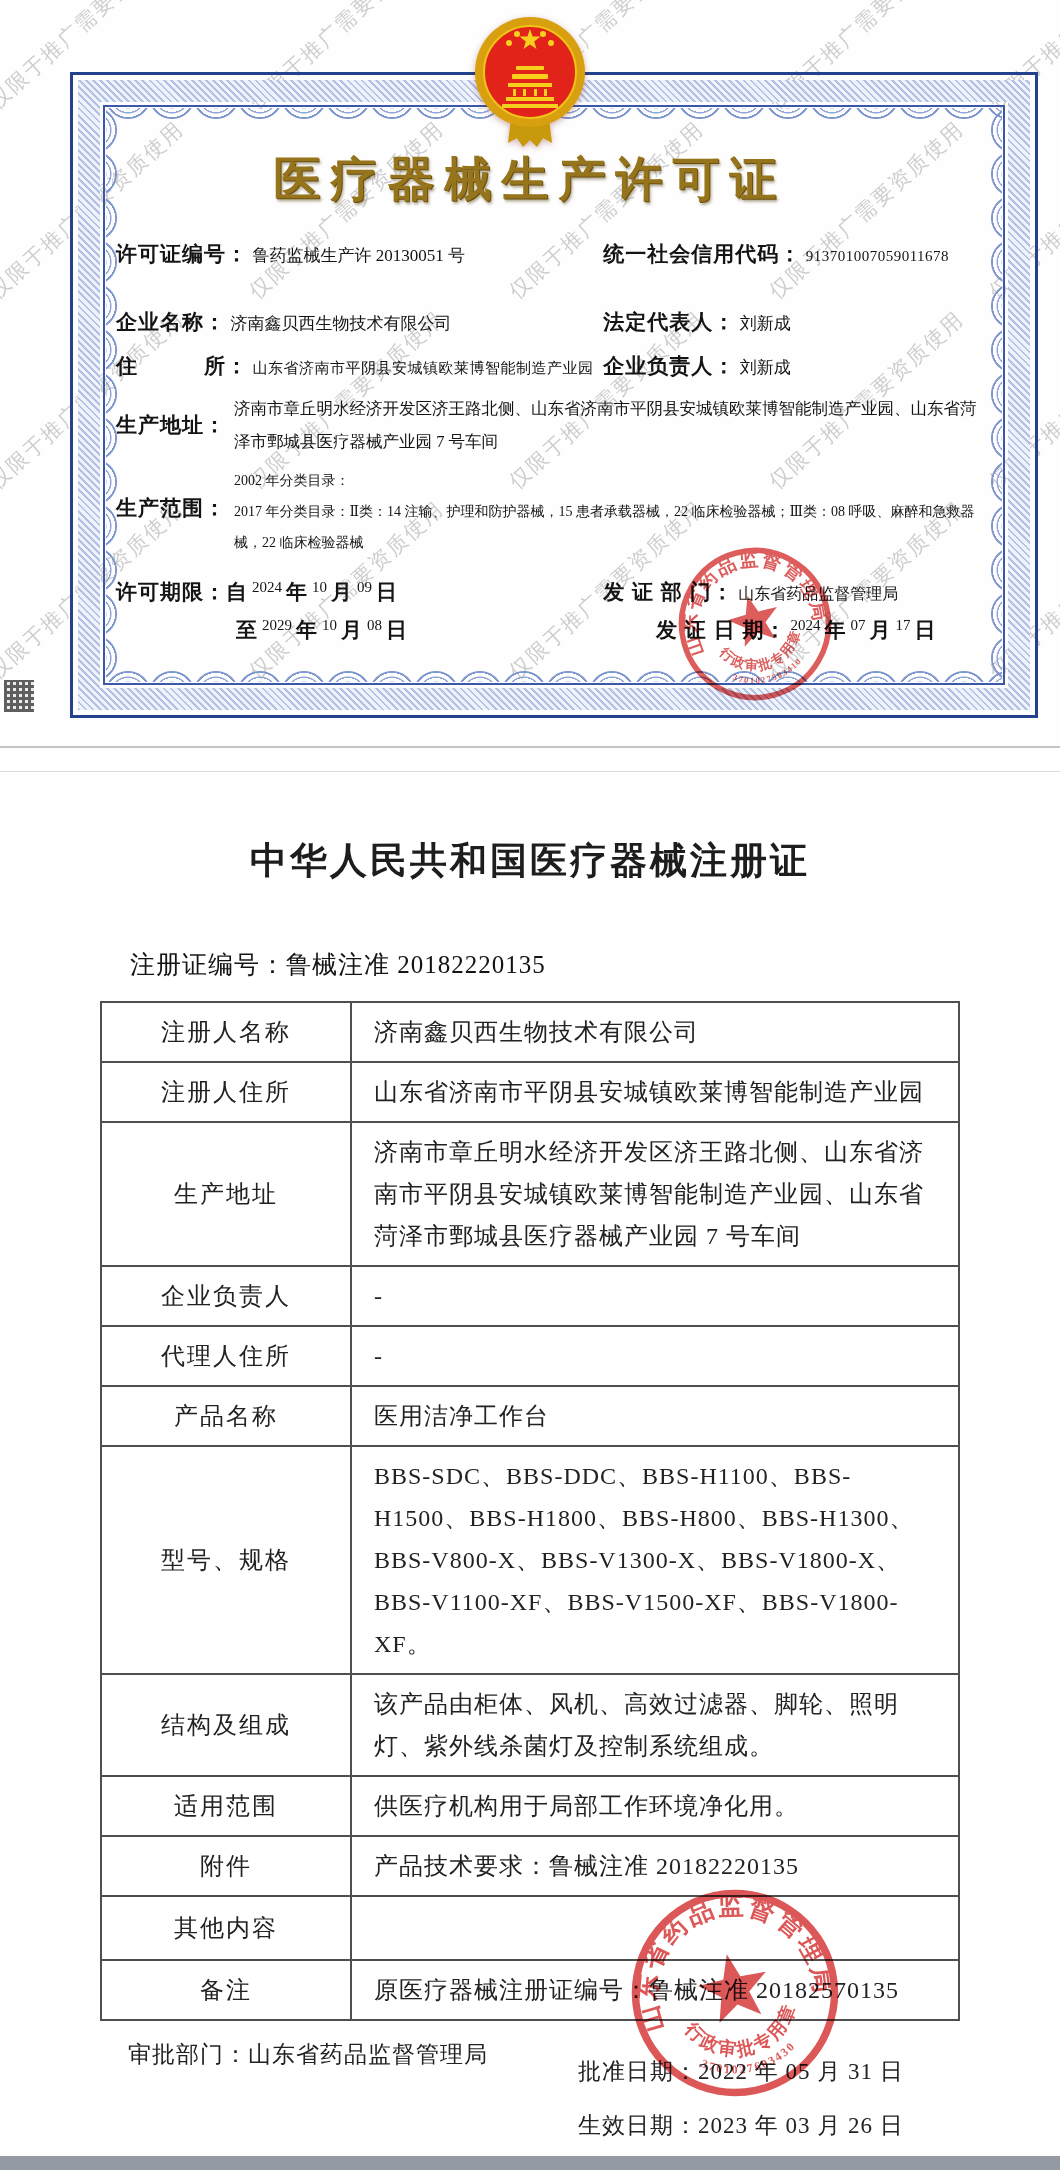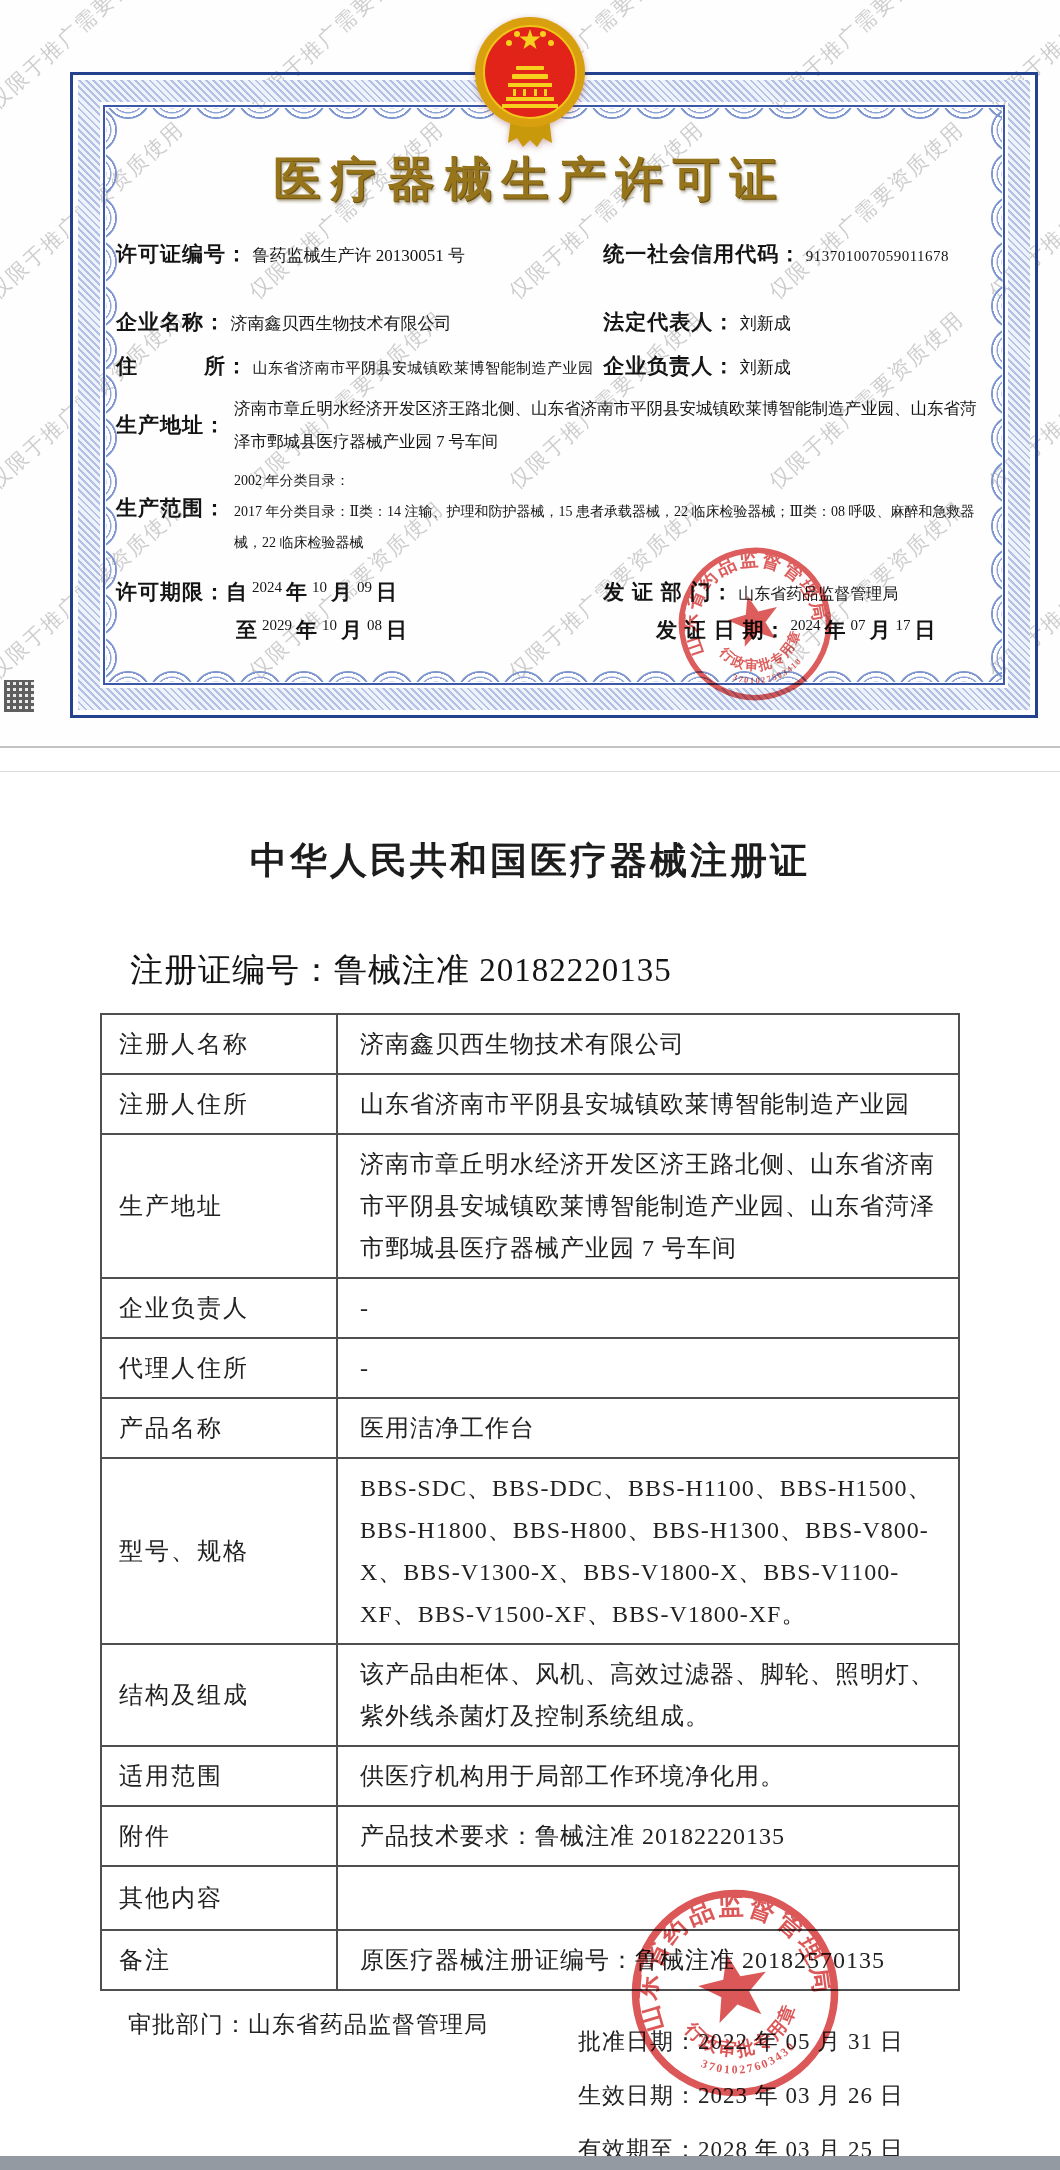--- a/index.html
+++ b/index.html
@@ -76,24 +76,24 @@
   .qr { position:absolute; left:4px; top:680px; width:30px; height:32px; z-index:4; opacity:.75;
     background:
       repeating-linear-gradient(0deg,#2b2b2b 0 3px,transparent 3px 6px),
       repeating-linear-gradient(90deg,#2b2b2b 0 3px,#e6e6e6 3px 6px);
   }
 
   
   .reg { position:absolute; left:0; top:772px; width:1060px; font-family:"Liberation Serif","DejaVu Serif",serif; }
   .reg-title { margin:64px 0 0 0; text-align:center; font-size:37px; font-weight:700; letter-spacing:3px; color:#1d1d1d;
     font-family:"Liberation Sans","DejaVu Sans",sans-serif; }
-  .reg-no { margin:62px 0 20px 130px; font-size:33px; letter-spacing:1px; }
+  .reg-no { margin:62px 0 20px 130px; font-size:25px; letter-spacing:1px; }
   .reg-table { width:860px; margin:0 auto; border-collapse:collapse; font-size:24px; color:#222; }
   .reg-table td { border:2px solid #4f4f4f; }
-  .reg-table td.lbl { width:200px; text-align:left; padding:8px 17px; letter-spacing:2px; }
+  .reg-table td.lbl { width:200px; text-align:center; padding:8px 24px; letter-spacing:2px; }
   .reg-table td.val { padding:8px 22px; line-height:1.75; letter-spacing:1px; }
   .reg-table td.val.empty { height:46px; }
 
   .reg-footer { width:860px; margin:18px auto 0; position:relative; height:230px; font-size:23px; color:#222; }
   .reg-dept { position:absolute; left:28px; top:0; letter-spacing:1px; }
   .reg-dates { position:absolute; left:478px; top:6px; line-height:2.35; letter-spacing:1px; }
 
   .bottom-bar { position:absolute; left:0; top:2156px; width:100%; height:14px; background:#949aa2; }
 
   .stamp-svg text { font-family:"Liberation Serif","DejaVu Serif",serif; font-weight:700; }

